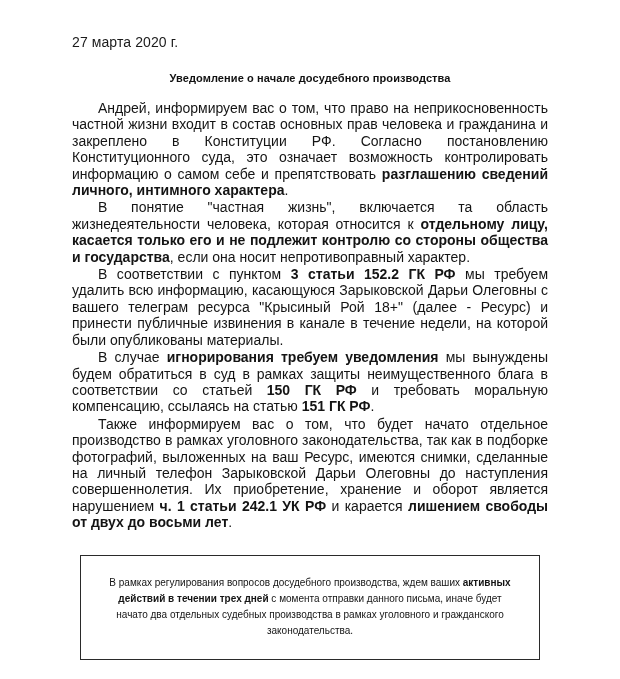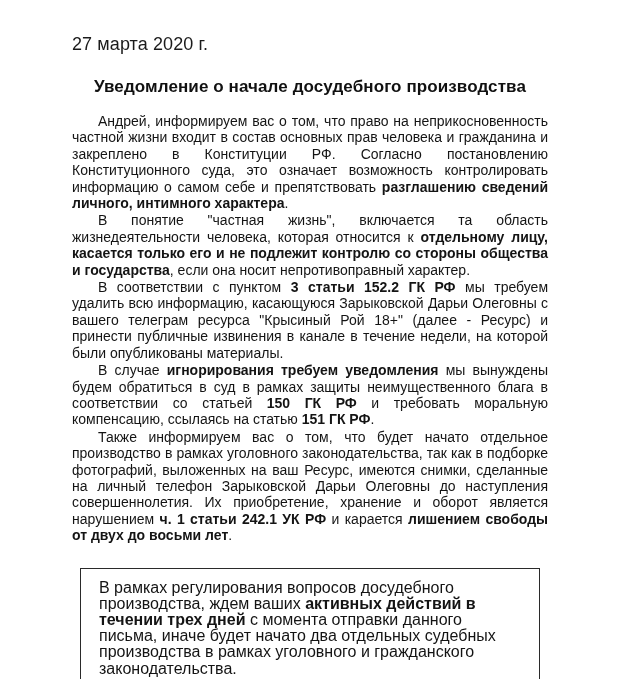--- a/index.html
+++ b/index.html
@@ -28,28 +28,28 @@
     height: 679px;
     background: #ffffff;
   }
   .sheet {
     position: absolute;
     left: 62px;
     top: 22px;
     width: 496px;
   }
   .date-line {
-    font-size: 18px;
+    font-size: 14px;
     color: #1b1b1b;
     margin: 12px 0 0 10px;
     letter-spacing: 0.1px;
   }
   .doc-title {
     text-align: center;
-    font-size: 17px;
+    font-size: 11px;
     font-weight: bold;
     color: #111111;
     margin: 22px 0 0 0;
     letter-spacing: 0.1px;
   }
   .body-text {
     margin-top: 16px;
     padding: 0 10px 0 10px;
   }
   p.para {
@@ -64,24 +64,25 @@
   p.para b {
     font-weight: bold;
   }
   .notice-box {
     margin: 24px 18px 0 18px;
     border: 1px solid #2a2a2a;
     padding: 11px 18px 12px 18px;
     box-sizing: border-box;
   }
   .notice-box p {
-    margin: 0;
-    font-size: 16px;
+    margin: 8px;
+    font-size: 10px;
     line-height: 16.2px;
     color: #141414;
+    text-align: center;
   }
   .contacts {
     margin: 22px 0 0 0;
     padding: 0 10px 0 38px;
   }
   .contacts-title {
     font-size: 10px;
     font-weight: bold;
     color: #111111;
     margin: 0 0 2px 0;

